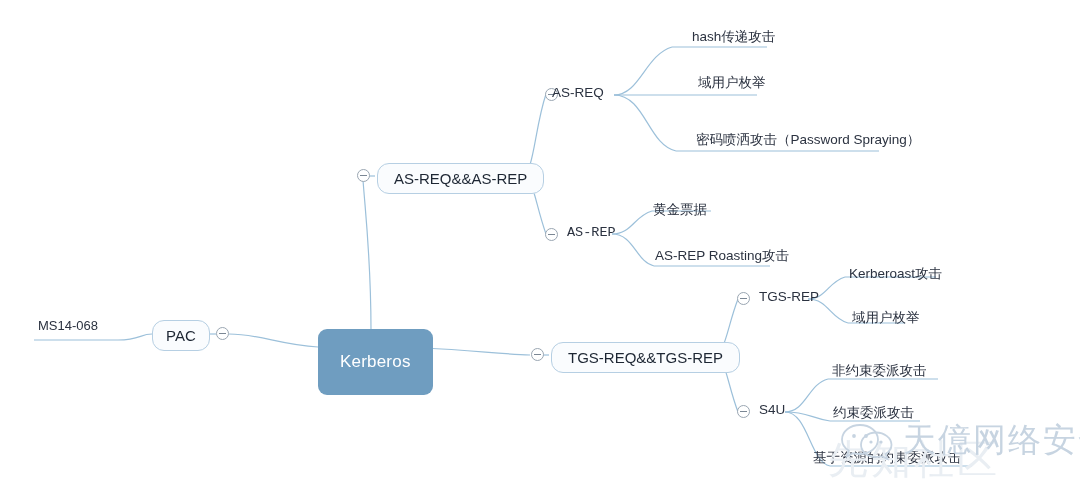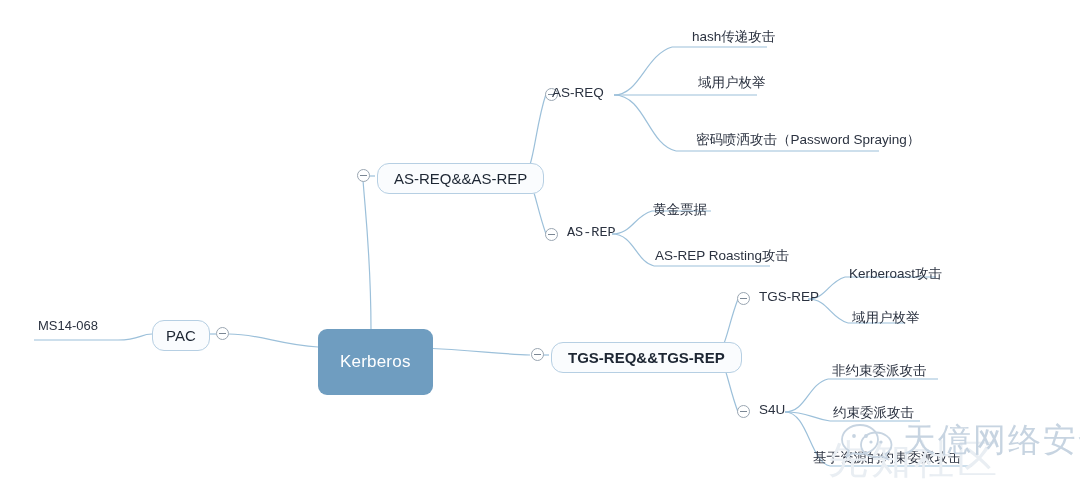--- a/index.html
+++ b/index.html
@@ -182,21 +182,21 @@
   <div class="node plain" style="left:696px; top:74px;">域用户枚举</div>
   <div class="node plain" style="left:694px; top:131px;">密码喷洒攻击（Password Spraying）</div>
 
   <div class="toggle" style="left:545px; top:228px;"></div>
   <div class="node plain mid" style="left:565px; top:225px;font-family:Liberation Mono, monospace;">AS-REP</div>
 
   <div class="node plain" style="left:651px; top:201px;">黄金票据</div>
   <div class="node plain" style="left:653px; top:247px;">AS-REP Roasting攻击</div>
 
   <div class="toggle" style="left:531px; top:348px;"></div>
-  <div class="node boxed" style="left:551px; top:342px;font-weight:bold;">TGS-REQ&amp;&amp;TGS-REP</div>
+  <div class="node boxed" style="left:551px; top:342px;">TGS-REQ&amp;&amp;TGS-REP</div>
 
   <div class="toggle" style="left:737px; top:292px;"></div>
   <div class="node plain mid" style="left:757px; top:289px;">TGS-REP</div>
 
   <div class="node plain" style="left:847px; top:265px;">Kerberoast攻击</div>
   <div class="node plain" style="left:850px; top:309px;">域用户枚举</div>
 
   <div class="toggle" style="left:737px; top:405px;"></div>
   <div class="node plain mid" style="left:757px; top:402px;">S4U</div>
 

